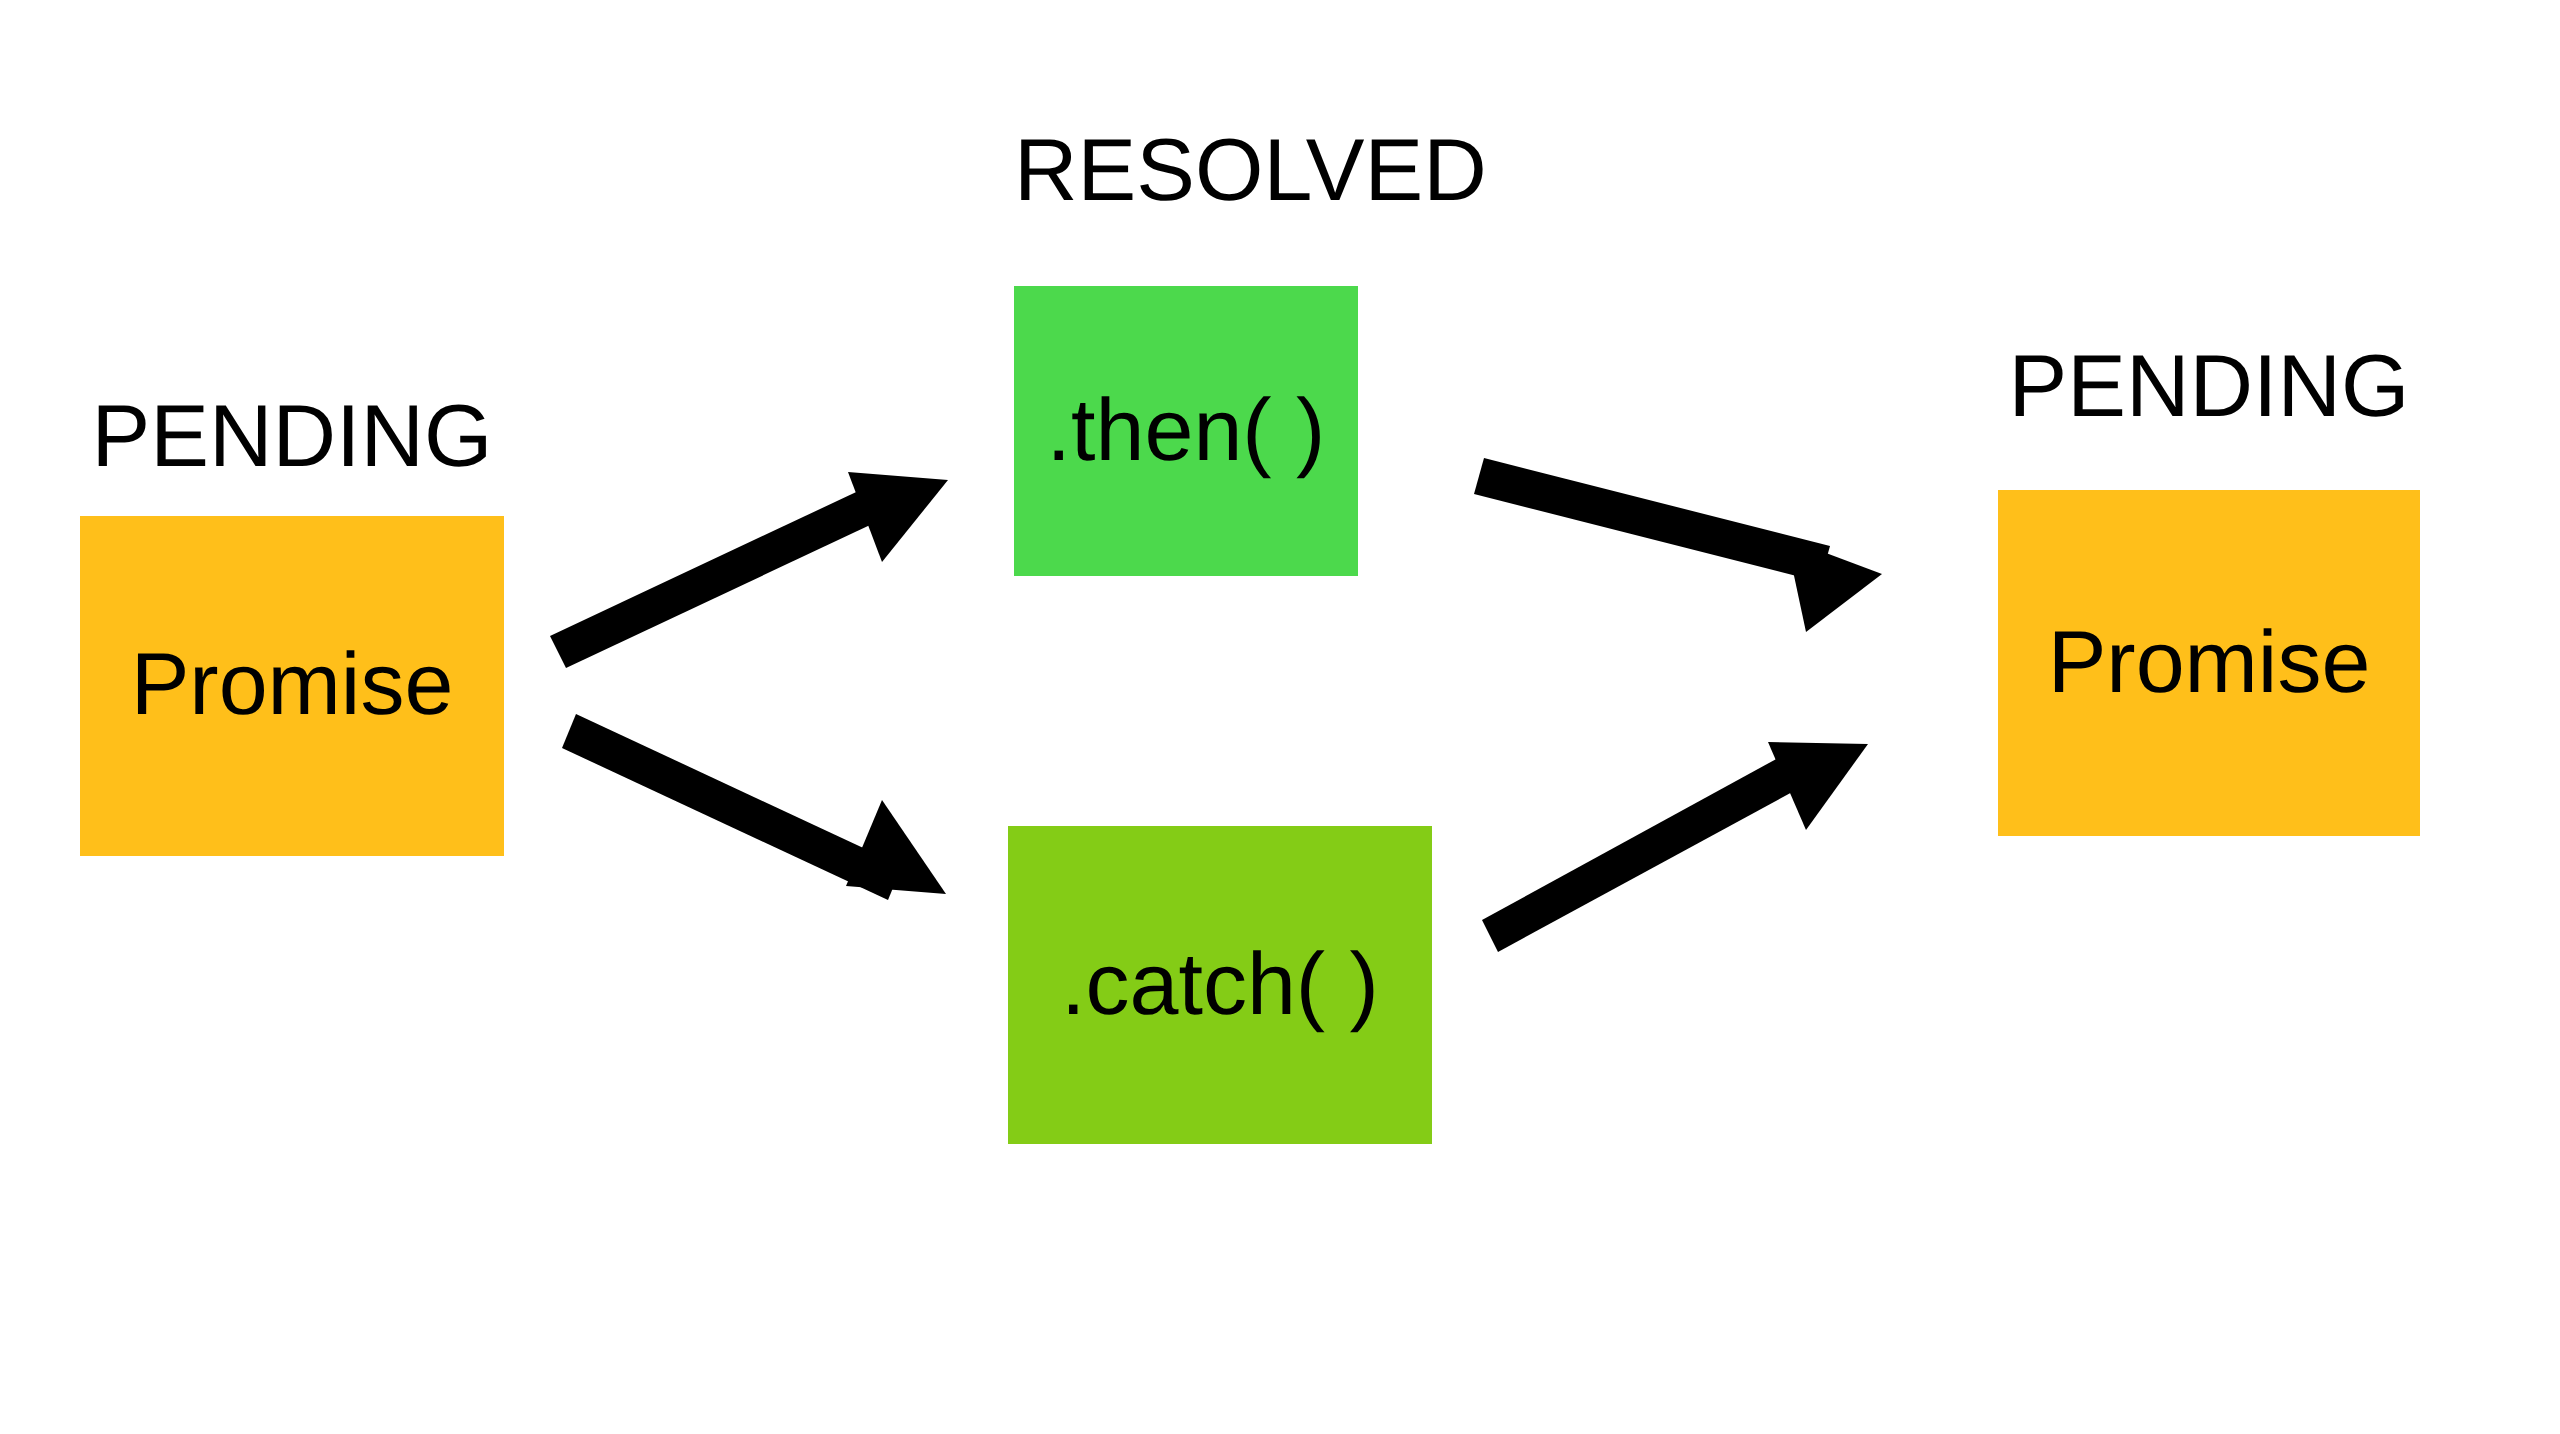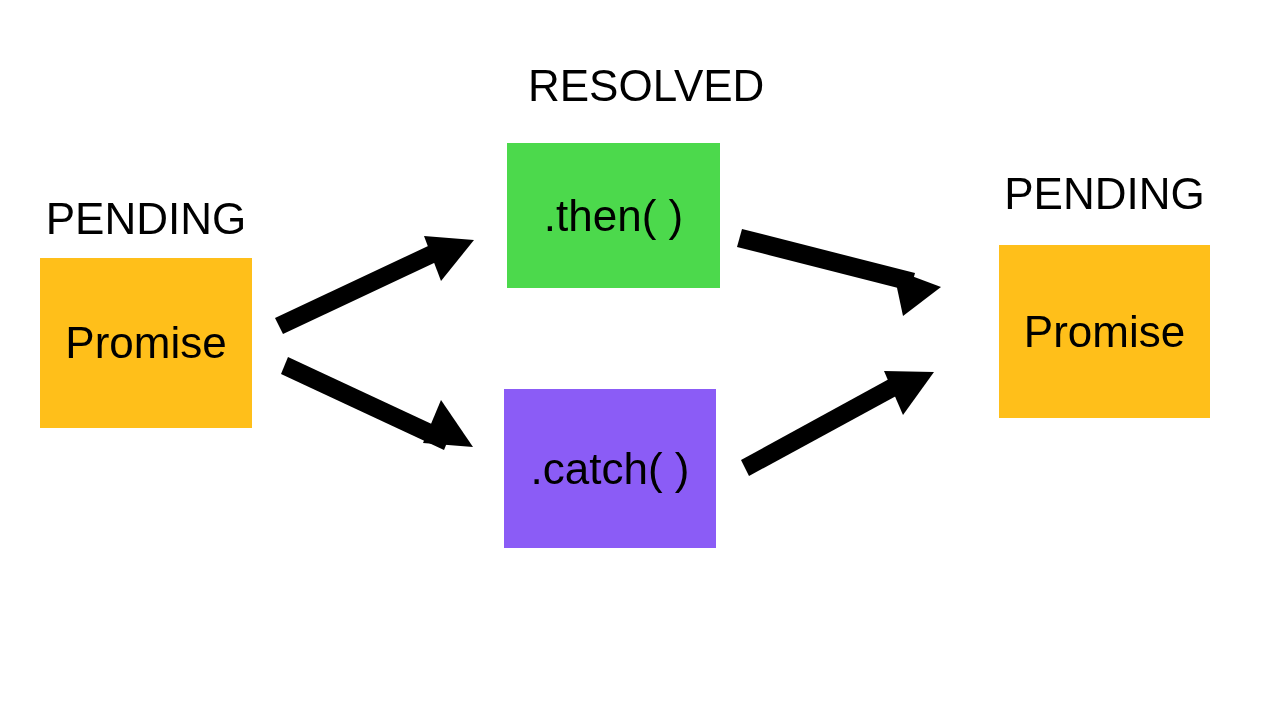--- a/index.html
+++ b/index.html
@@ -57,28 +57,28 @@
   }
   #node-promise-left {
     left: 40px;
     top: 258px;
     width: 212px;
     height: 170px;
   }
 
   
   #label-resolved {
-    left: 528px;
+    left: 507px;
     top: 64px;
     width: 213px;
   }
   #node-then {
     left: 507px;
     top: 143px;
-    width: 213px;
+    width: 172px;
     height: 145px;
   }
 
   
   #node-catch {
     left: 504px;
     top: 389px;
     width: 212px;
     height: 159px;
   }
@@ -134,21 +134,21 @@
   <div class="node" id="node-promise-left" style="background:#FFBF1A;">
     <span class="node-label">Promise</span>
   </div>
 
   <div class="state-label" id="label-resolved">RESOLVED</div>
 
   <div class="node" id="node-then" style="background:#4CD94C;">
     <span class="node-label">.then( )</span>
   </div>
 
-  <div class="node" id="node-catch" style="background:#8b5cf6;">
+  <div class="node" id="node-catch" style="background:#84cc16;margin-top:24px;">
     <span class="node-label">.catch( )</span>
   </div>
 
 
   <div class="state-label" id="label-pending-right">PENDING</div>
 
   <div class="node" id="node-promise-right" style="background:#FFBF1A;">
     <span class="node-label">Promise</span>
   </div>
 

